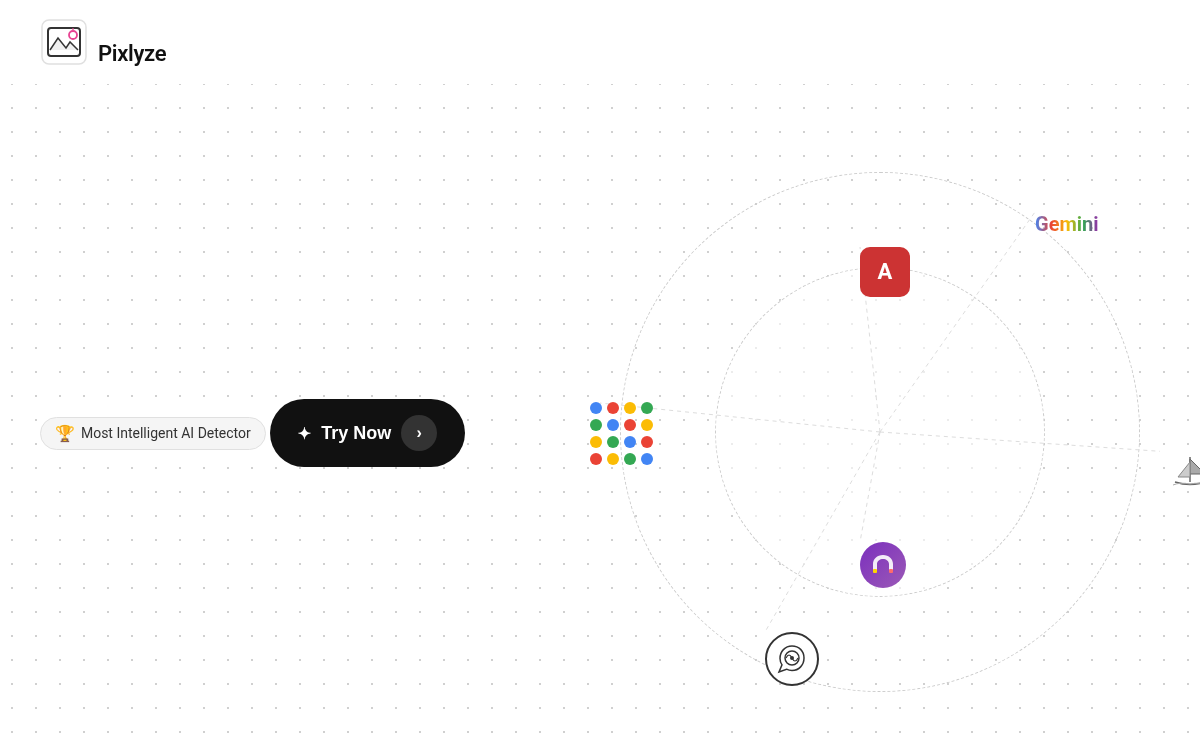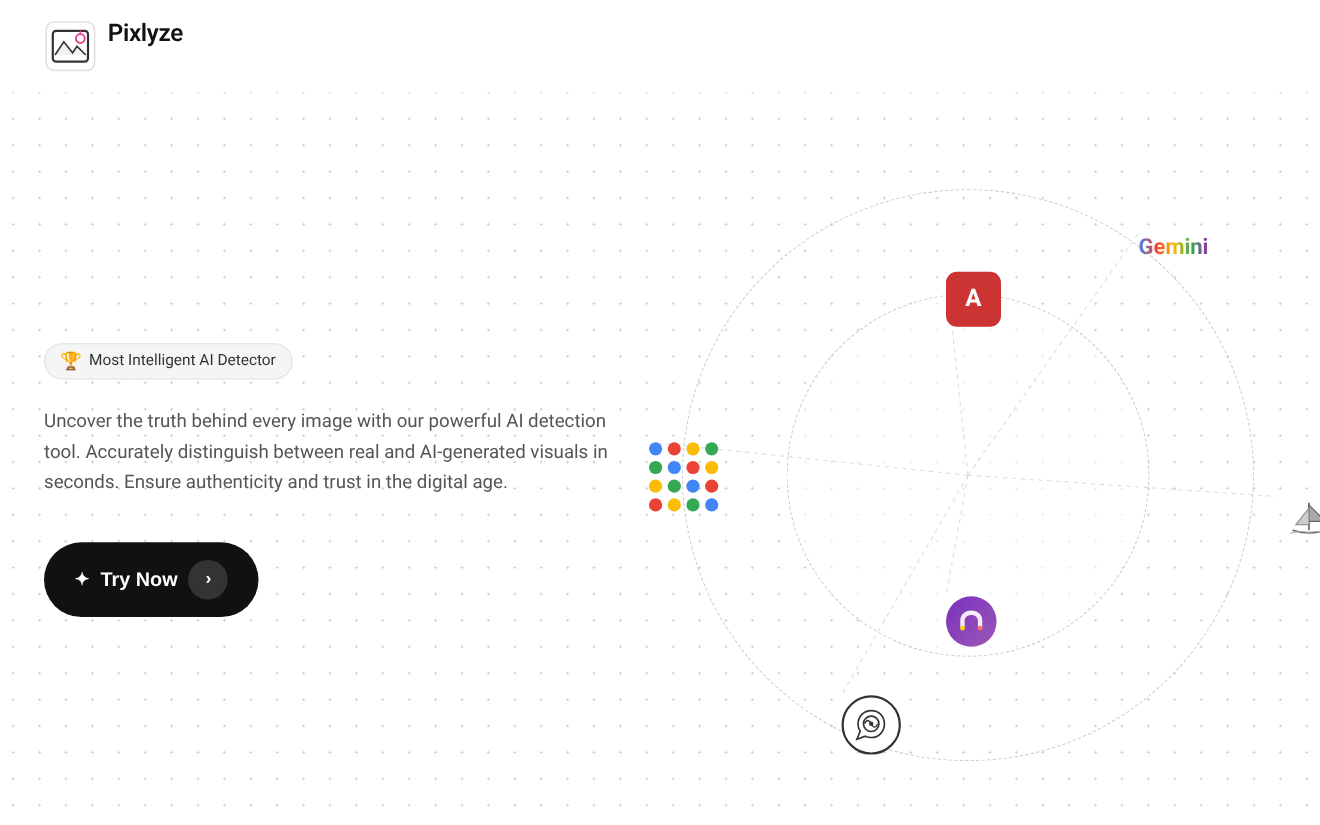--- a/index.html
+++ b/index.html
@@ -35,21 +35,21 @@
       position: relative;
       z-index: 10;
       display: flex;
       align-items: center;
       padding: 18px 40px;
       background: #ffffff;
     }
 
     .logo-container {
       display: flex;
-      align-items: flex-start;
+      align-items: flex-end;
       gap: 10px;
     }
 
     .logo-icon {
       width: 48px;
       height: 48px;
     }
 
     .logo-text {
       font-size: 22px;
@@ -338,21 +338,20 @@
 
     
     <div class="badge">
       <span>🏆</span>
       <span class="badge-text">Most Intelligent AI Detector</span>
     </div>
 
     
 
     
-    <p class="hero-description">Uncover the truth behind every image with our powerful AI detection tool. Accurately distinguish between real and AI-generated visuals in seconds. Ensure authenticity and trust in the digital age.</p>
 
     
     <button class="try-now-btn">
       <span class="btn-sparkle">✦</span>
       <span>Try Now</span>
       <div class="btn-arrow">›</div>
     </button>
 
   </section>
 

